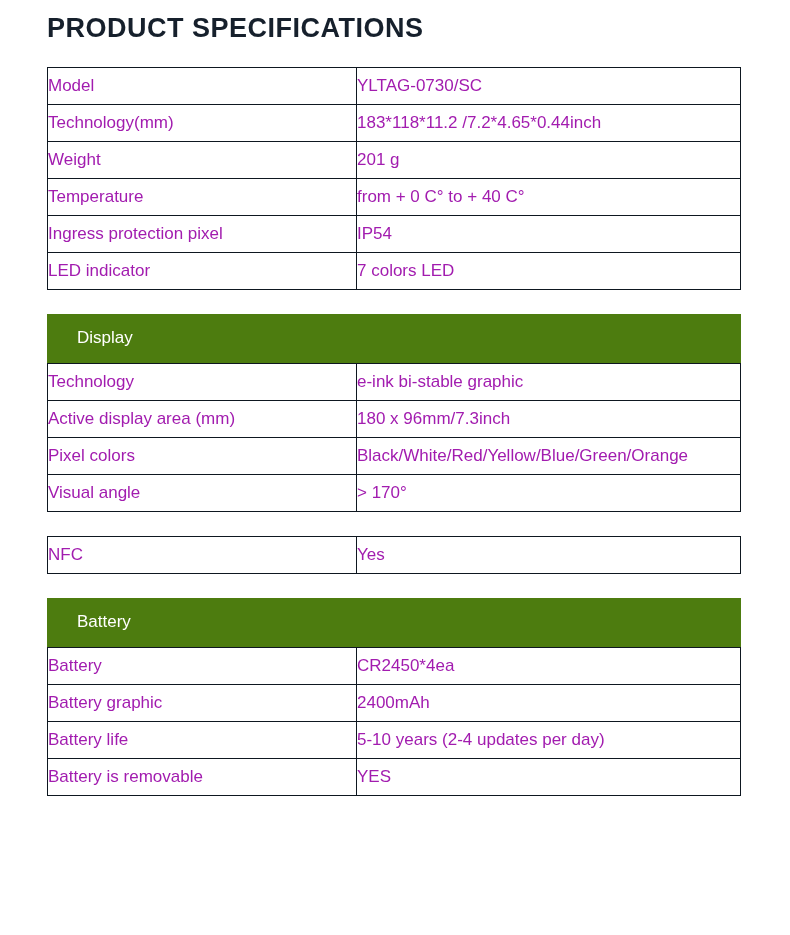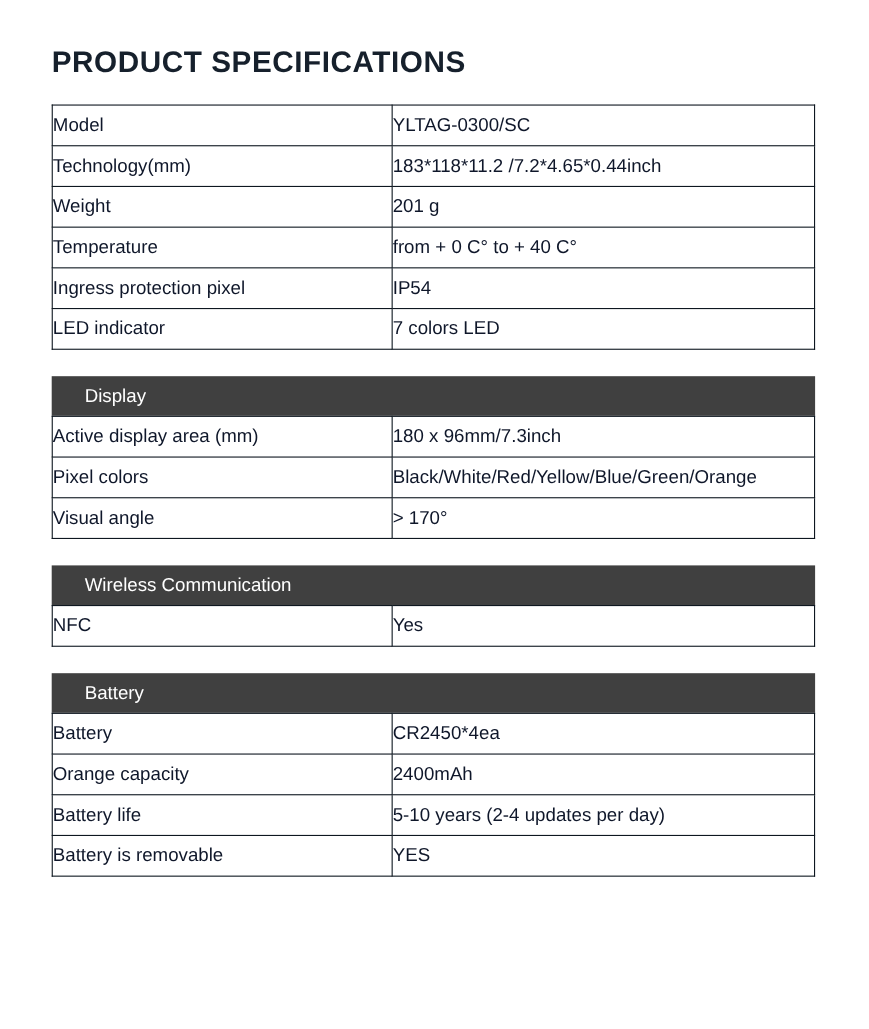--- a/index.html
+++ b/index.html
@@ -8,56 +8,56 @@
     background: #ffffff;
   }
   body {
     width: 790px;
     height: 935px;
     font-family: "Liberation Sans", sans-serif;
     color: #18222e;
     overflow: hidden;
   }
   .page {
-    padding: 40px 0 0 47px;
+    padding: 12px 0 0 47px;
     width: 694px;
   }
   .page-title {
     font-size: 27px;
     font-weight: 700;
     letter-spacing: 0.5px;
     color: #16202c;
     margin: 0 0 21px 0;
     line-height: 1.25;
   }
   .spec-section {
     width: 694px;
     margin-bottom: 24px;
   }
   .section-header {
     box-sizing: border-box;
     width: 694px;
-    height: 36px;
-    background: #404040;
+    height: 49px;
+    background: #4d7c0f;
     color: #ffffff;
     font-size: 17px;
     display: flex;
     align-items: center;
     padding-left: 30px;
   }
   table.spec-table {
     width: 694px;
     border-collapse: collapse;
     table-layout: fixed;
   }
   table.spec-table td {
     border: 1.5px solid #0e1720;
     height: 36px;
     font-size: 17px;
-    color: #0f172a;
+    color: #a21caf;
     vertical-align: middle;
     padding: 0;
     overflow: hidden;
     white-space: nowrap;
   }
   td.spec-label {
     width: 308px;
     padding-left: 29px;
   }
   td.spec-value {
@@ -68,21 +68,21 @@
 <body>
 
 <div class="page">
   <h1 class="page-title">PRODUCT SPECIFICATIONS</h1>
   <div>
       <div class="spec-section">
         <table class="spec-table">
           <tbody>
             <tr>
               <td class="spec-label">Model</td>
-              <td class="spec-value">YLTAG-0300/SC</td>
+              <td class="spec-value">YLTAG-0730/SC</td>
             </tr>
             <tr>
               <td class="spec-label">Technology(mm)</td>
               <td class="spec-value">183*118*11.2 /7.2*4.65*0.44inch</td>
             </tr>
             <tr>
               <td class="spec-label">Weight</td>
               <td class="spec-value">201 g</td>
             </tr>
             <tr>
@@ -98,55 +98,58 @@
               <td class="spec-value">7 colors LED</td>
             </tr>
           </tbody>
         </table>
       </div>
       <div class="spec-section">
         <div class="section-header">Display</div>
         <table class="spec-table">
           <tbody>
             <tr>
+              <td class="spec-label">Technology</td>
+              <td class="spec-value">e-ink bi-stable graphic</td>
+            </tr>
+            <tr>
               <td class="spec-label">Active display area (mm)</td>
               <td class="spec-value">180 x 96mm/7.3inch</td>
             </tr>
             <tr>
               <td class="spec-label">Pixel colors</td>
               <td class="spec-value">Black/White/Red/Yellow/Blue/Green/Orange</td>
             </tr>
             <tr>
               <td class="spec-label">Visual angle</td>
               <td class="spec-value">&gt; 170°</td>
             </tr>
           </tbody>
         </table>
       </div>
       <div class="spec-section">
-        <div class="section-header">Wireless Communication</div>
         <table class="spec-table">
           <tbody>
             <tr>
               <td class="spec-label">NFC</td>
               <td class="spec-value">Yes</td>
             </tr>
           </tbody>
         </table>
       </div>
       <div class="spec-section">
         <div class="section-header">Battery</div>
         <table class="spec-table">
           <tbody>
             <tr>
               <td class="spec-label">Battery</td>
               <td class="spec-value">CR2450*4ea</td>
             </tr>
             <tr>
-              <td class="spec-label">Orange capacity</td>
+              <td class="spec-label">Battery graphic</td>
               <td class="spec-value">2400mAh</td>
             </tr>
             <tr>
               <td class="spec-label">Battery life</td>
               <td class="spec-value">5-10 years (2-4 updates per day)</td>
             </tr>
             <tr>
               <td class="spec-label">Battery is removable</td>
               <td class="spec-value">YES</td>
             </tr>

